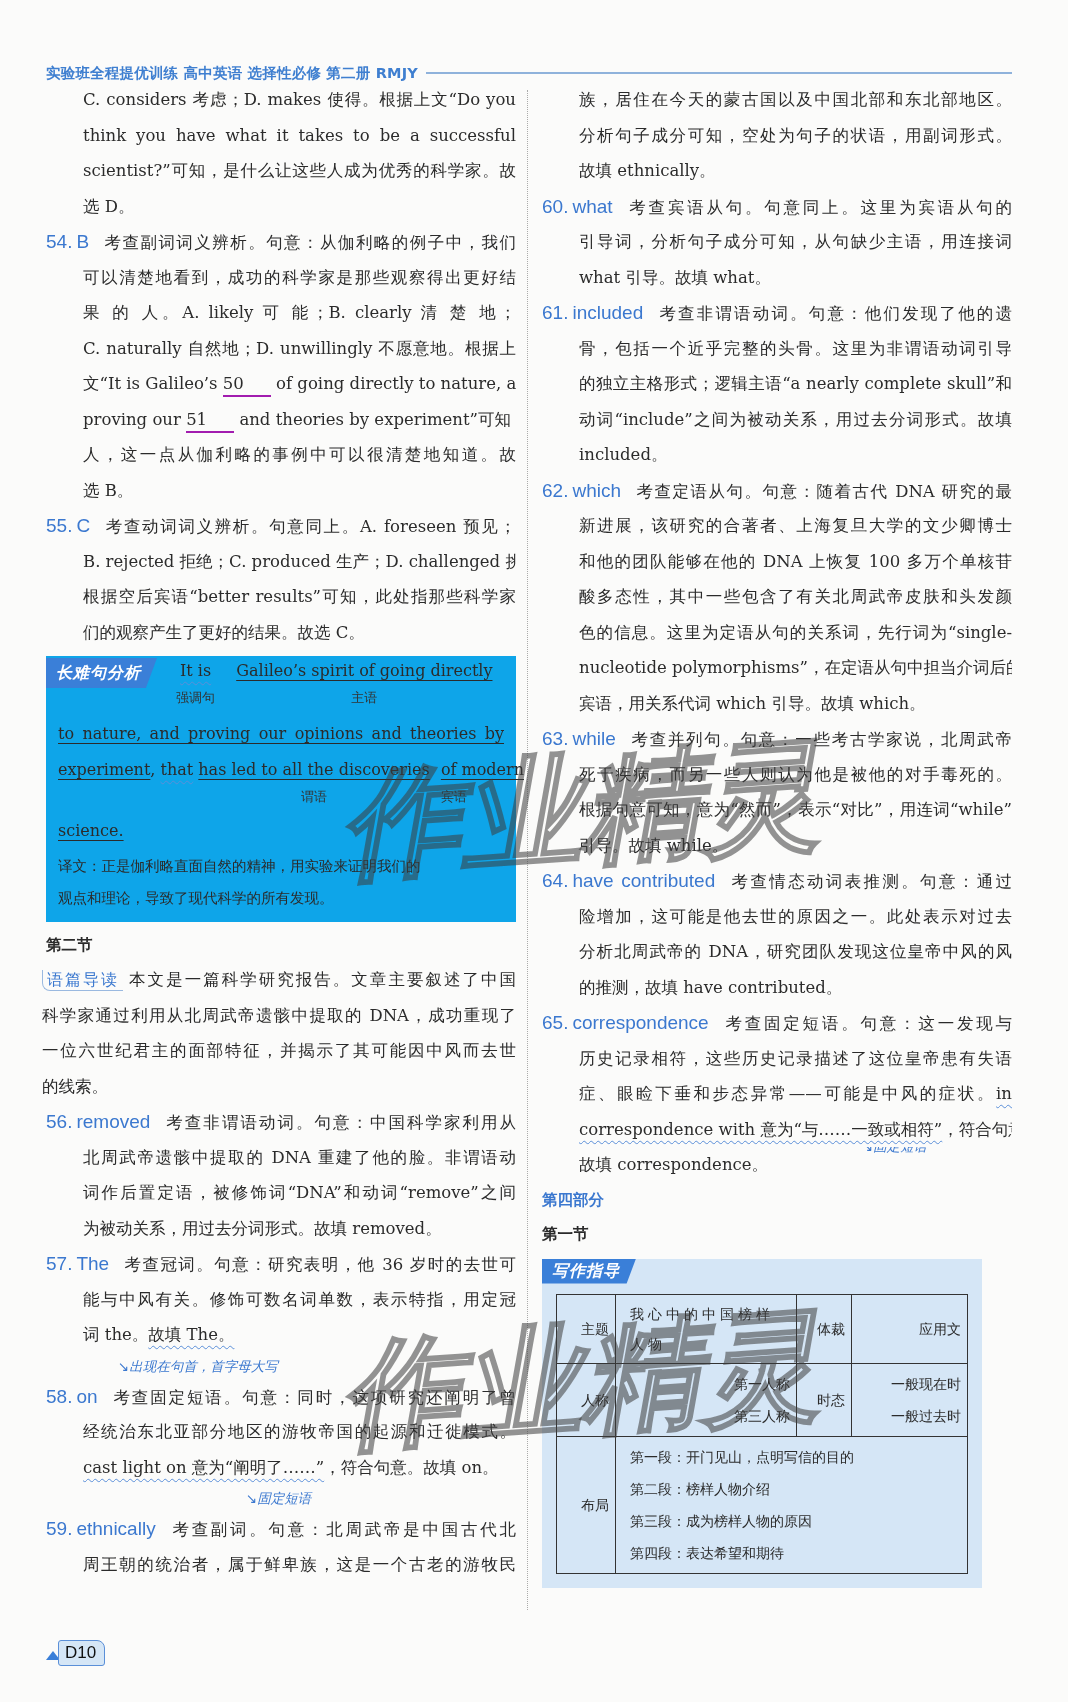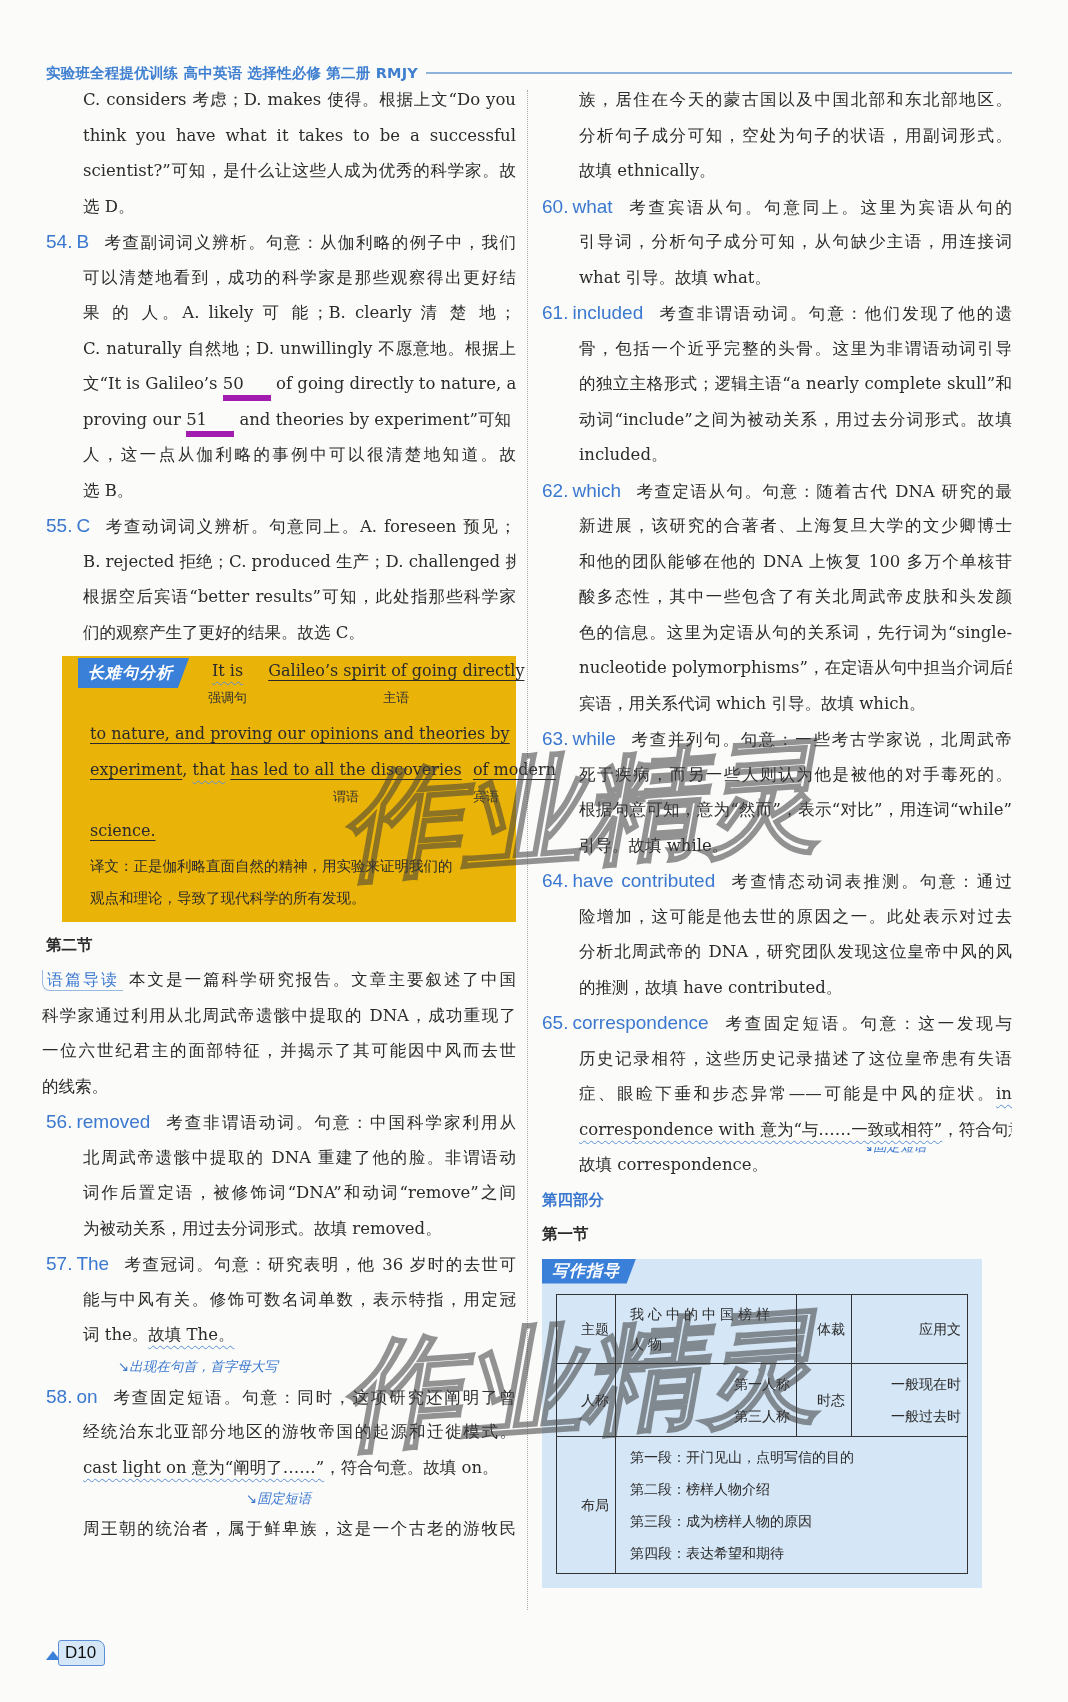--- a/index.html
+++ b/index.html
@@ -34,30 +34,30 @@
   .indent { padding-left: 37px; }
   .last { text-align-last: left; }
   .ans-num {
     color: #3b78cf; font-family: "Liberation Sans", sans-serif; font-size: 19px;
     font-weight: normal; margin-right: 4px;
   }
   .ans-word {
     color: #3b78cf; font-family: "Liberation Sans", sans-serif; font-size: 19px;
     margin-right: 14px;
   }
-  .blank { display: inline-block; border-bottom: 6px solid #a21caf; min-width: 48px; text-align: center; line-height: 22px; }
+  .blank { display: inline-block; border-bottom: 2px solid #a21caf; min-width: 48px; text-align: center; line-height: 22px; }
   .wavy { text-decoration: underline wavy #5a8fd8; text-underline-offset: 5px; text-decoration-thickness: 1px; }
   .under { text-decoration: underline; text-underline-offset: 4px; }
   .note {
     color: #3b78cf; font-family: "DejaVu Sans", sans-serif; font-size: 13.5px; font-style: italic;
     height: 26px; line-height: 26px; white-space: nowrap;
   }
   .box {
-    background: #eab308; position: relative; margin-left: 16px; margin-top: 6px;
-    padding: 6px 12px 8px 28px;
+    background: #0ea5e9; position: relative; margin-left: 0; margin-top: 6px;
+    padding: 6px 12px 8px 12px;
   }
   .badge {
     display: inline-block; background: #3a7fd8; color: #fff; font-family: "DejaVu Sans", sans-serif;
     font-weight: bold; font-style: italic; font-size: 16px; padding: 2px 16px 2px 10px;
     clip-path: polygon(0 0, 100% 0, 90% 100%, 0 100%);
     letter-spacing: 1px;
   }
   .box-line { font-size: 16px; line-height: 26px; white-space: nowrap; }
   .lbl { font-size: 13px; font-family: "DejaVu Serif", serif; color: #333; }
   .seg-head { font-family: "DejaVu Sans", sans-serif; font-weight: bold; font-size: 15.5px; line-height: 34px; height: 34px; }
@@ -199,20 +199,23 @@
         <span class="ans-num">58.</span><span class="ans-word">on</span><span>考查固定短语。句意：同时，这项研究还阐明了曾</span>
       </div>
       <div class="line indent">经统治东北亚部分地区的游牧帝国的起源和迁徙模式。</div>
       <div class="line indent last">
         <span class="wavy">cast light on 意为“阐明了……”</span><span>，符合句意。故填 on。</span>
       </div>
       <div class="note" style="padding-left:200px;">↘固定短语</div>
     </div>
 
     <div>
+      <div class="line">
+        <span class="ans-num">59.</span><span class="ans-word">ethnically</span><span>考查副词。句意：北周武帝是中国古代北</span>
+      </div>
       <div class="line indent">周王朝的统治者，属于鲜卑族，这是一个古老的游牧民</div>
     </div>
   </div>
 
   <div class="col col-right">
     <div class="line indent">族，居住在今天的蒙古国以及中国北部和东北部地区。</div>
     <div class="line indent">分析句子成分可知，空处为句子的状语，用副词形式。</div>
     <div class="line indent last">故填 ethnically。</div>
 
     <div>

